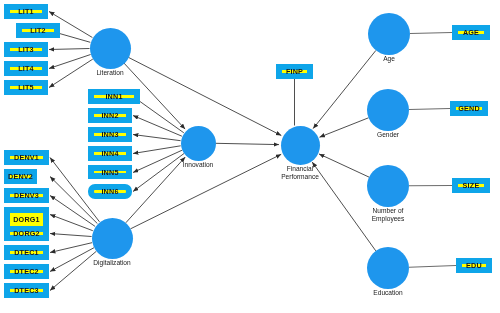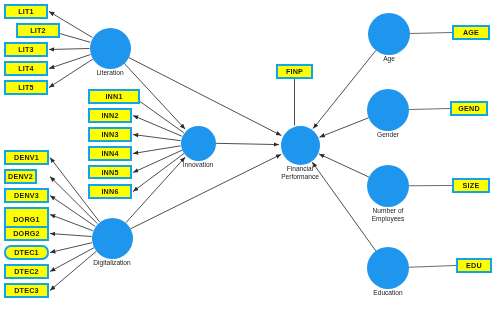--- a/index.html
+++ b/index.html
@@ -8,21 +8,21 @@
     background:#ffffff;
     font-family:"Liberation Sans", sans-serif;
     position:relative;
     overflow:hidden;
   }
   #canvas{position:absolute;left:0;top:0;width:500px;height:313px;}
   svg.layer{position:absolute;left:0;top:0;width:500px;height:313px;}
   .ind-box{
     position:absolute;
     background:#ffff00;
-    border:2px solid #0ea5e9;
+    border:6px solid #0ea5e9;
     color:#1a1a1a;
     font-size:7.2px;
     font-weight:bold;
     letter-spacing:.2px;
     display:flex;align-items:center;justify-content:center;
     box-sizing:border-box;
     white-space:nowrap;
   }
   .lv-circle{
     position:absolute;
@@ -99,30 +99,30 @@
       <div class="ind-box" style="left: 4px; top: 61px; width: 44px; height: 15px;">LIT4</div>
       <div class="ind-box" style="left: 4px; top: 80px; width: 44px; height: 15px;">LIT5</div>
     </div>
 
   <div id="ind-innovation">
       <div class="ind-box" style="left: 88px; top: 89px; width: 52px; height: 15px;">INN1</div>
       <div class="ind-box" style="left: 88px; top: 108px; width: 44px; height: 15px;">INN2</div>
       <div class="ind-box" style="left: 88px; top: 127px; width: 44px; height: 15px;">INN3</div>
       <div class="ind-box" style="left: 88px; top: 146px; width: 44px; height: 15px;">INN4</div>
       <div class="ind-box" style="left: 88px; top: 165px; width: 44px; height: 14px;">INN5</div>
-      <div class="ind-box" style="left: 88px; top: 184px; width: 44px; height: 15px;">INN6</div>
+      <div class="ind-box" style="left: 88px; top: 184px; width: 44px; height: 15px; border-radius: 7px;">INN6</div>
     </div>
 
   <div id="ind-digitalization">
       <div class="ind-box" style="left: 4px; top: 150px; width: 45px; height: 15px;">DENV1</div>
       <div class="ind-box" style="left: 4px; top: 169px; width: 33px; height: 15px;">DENV2</div>
       <div class="ind-box" style="left: 4px; top: 188px; width: 45px; height: 15px;">DENV3</div>
       <div class="ind-box" style="left: 4px; top: 207px; width: 45px; height: 25px;">DORG1</div>
       <div class="ind-box" style="left: 4px; top: 226px; width: 45px; height: 15px;">DORG2</div>
-      <div class="ind-box" style="left: 4px; top: 245px; width: 45px; height: 15px; border-radius: 7px;">DTEC1</div>
+      <div class="ind-box" style="left: 4px; top: 245px; width: 45px; height: 15px;">DTEC1</div>
       <div class="ind-box" style="left: 4px; top: 264px; width: 45px; height: 15px;">DTEC2</div>
       <div class="ind-box" style="left: 4px; top: 283px; width: 45px; height: 15px;">DTEC3</div>
     </div>
 
   <div id="ind-finp">
       <div class="ind-box" style="left: 276px; top: 64px; width: 37px; height: 15px;">FINP</div>
     </div>
 
   <div id="ind-controls">
       <div class="ind-box" style="left: 452px; top: 25px; width: 38px; height: 15px;">AGE</div>

